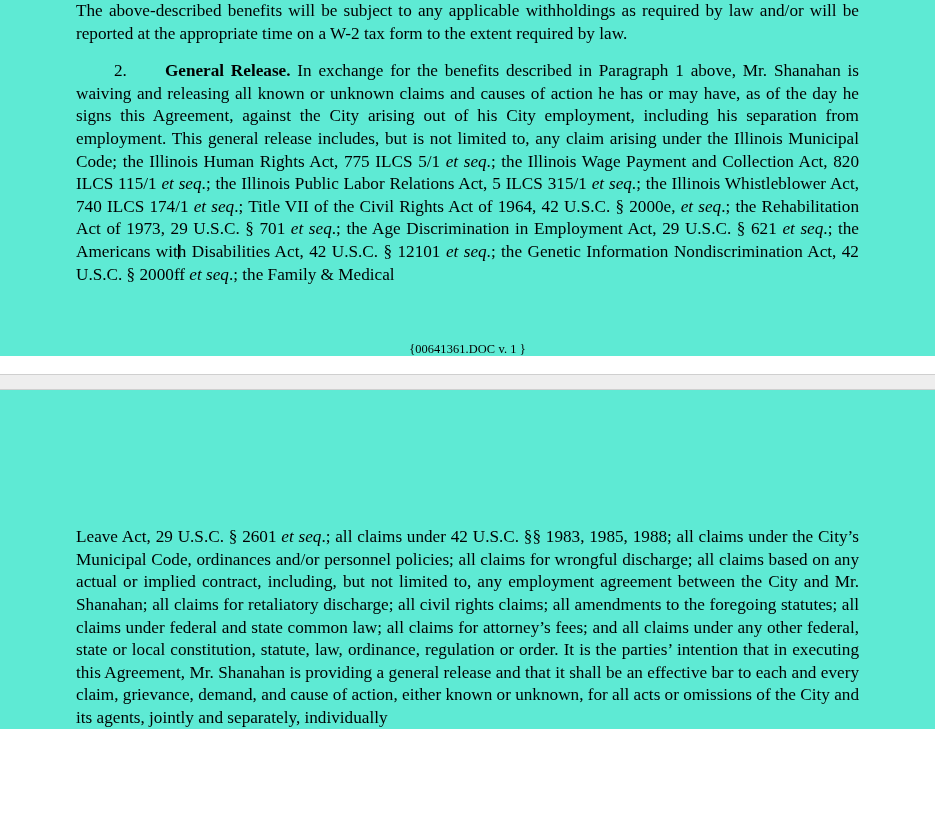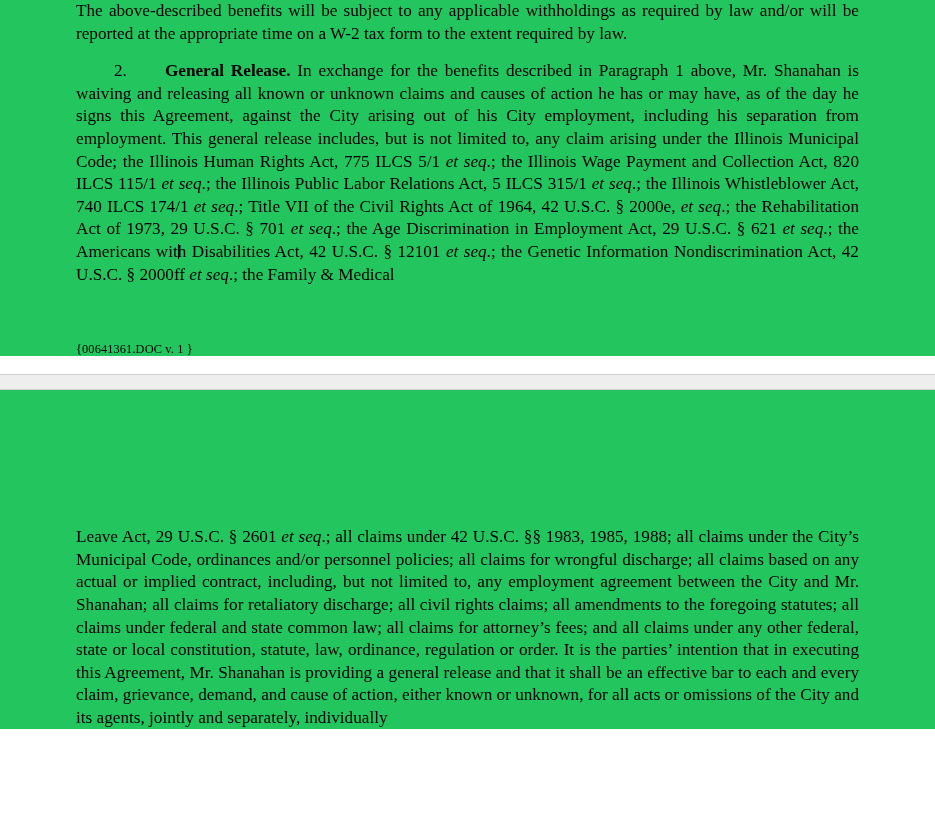--- a/index.html
+++ b/index.html
@@ -10,21 +10,21 @@
   body {
     width: 935px;
     height: 836px;
     font-family: "Liberation Serif", serif;
     color: #000000;
     overflow: hidden;
   }
   .page {
     position: relative;
     width: 935px;
-    background: #22c55e;
+    background: #5eead4;
   }
   .page-body {
     padding: 0 76px 0 76px;
   }
   .para {
     font-size: 17.2px;
     line-height: 22.6px;
     text-align: justify;
     text-justify: inter-word;
     margin: 0;
@@ -40,21 +40,21 @@
   }
   .tab-gap {
     display: inline-block;
     width: 38px;
   }
   .footer-code {
     font-size: 12.4px;
     line-height: 14px;
     margin: 0;
     padding-top: 56px;
-    text-align: left;
+    text-align: center;
     letter-spacing: 0.1px;
   }
   .page-gap {
     height: 18px;
     background: #ffffff;
   }
   .page-break {
     height: 14px;
     background: #eeeeee;
     border-top: 1px solid #cfcfcf;

